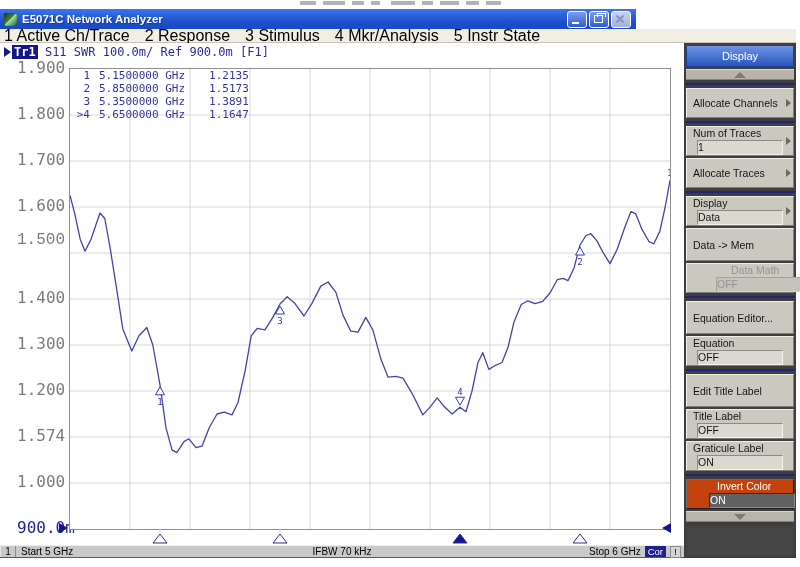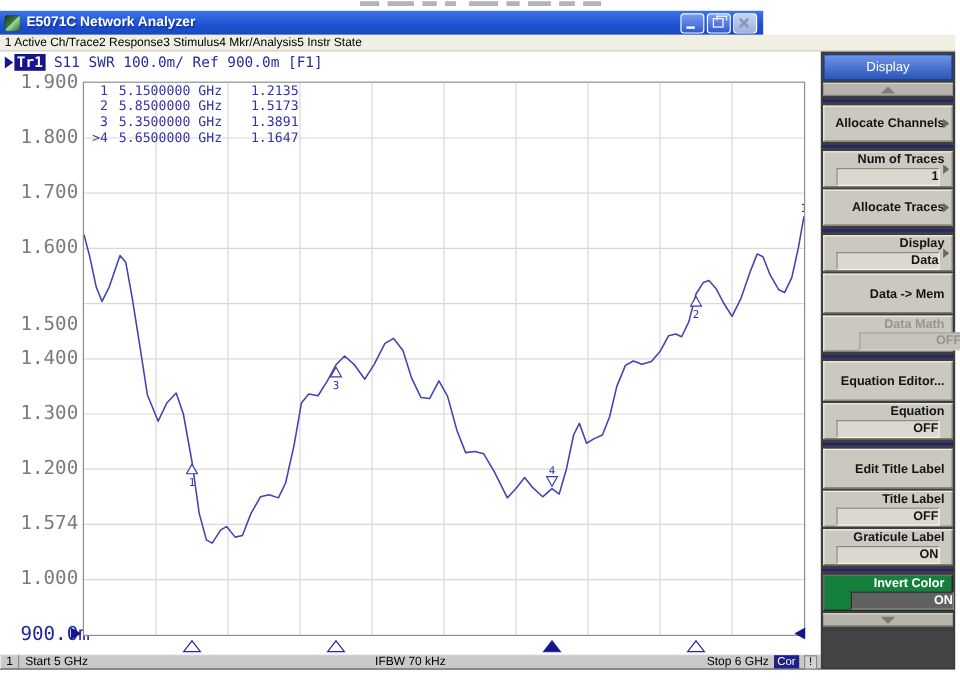--- a/index.html
+++ b/index.html
@@ -21,22 +21,22 @@
   .winbtn{width:18px;height:15px;border-radius:3px;border:1px solid #fff;
     background:linear-gradient(#7c9ef0,#2f5cd0);position:relative;}
   .winbtn.close{background:linear-gradient(#c9d4ef,#9fb0da);}
   .glyph-min{position:absolute;left:4px;bottom:3px;width:7px;height:2px;background:#fff;}
   .glyph-rest{position:absolute;left:4px;top:3px;width:7px;height:6px;border:1px solid #fff;background:transparent;}
   .glyph-rest:before{content:"";position:absolute;left:2px;top:-3px;width:7px;height:3px;border:1px solid #fff;border-bottom:none;}
   .glyph-x1,.glyph-x2{position:absolute;left:3px;top:6px;width:10px;height:2px;background:#8495c2;}
   .glyph-x1{transform:rotate(45deg);} .glyph-x2{transform:rotate(-45deg);}
 
   .menubar{position:absolute;left:0;top:20px;width:796px;height:14px;background:#f1efe3;
-    border-bottom:1px solid #c8c5b8;display:flex;align-items:center;
-    font-size:10px;color:#000;padding-left:4px;box-sizing:border-box;}
+    border-bottom:1px solid #c8c5b8;display:flex;align-items:center;gap:15px;
+    font-size:16px;color:#000;padding-left:4px;box-sizing:border-box;}
 
   .body{position:absolute;left:0;top:34px;width:704px;height:515px;}
   .main{position:absolute;left:0;top:0;width:684px;height:515px;background:#fff;}
 
   
   .traceline{position:absolute;left:4px;top:1px;height:15px;display:flex;align-items:center;
     font-family:"DejaVu Sans Mono",monospace;font-size:12px;color:#2a2aa0;white-space:pre;}
   .tr-arrow{width:0;height:0;border-top:5px solid transparent;border-bottom:5px solid transparent;
     border-left:7px solid #15158c;margin-right:1px;}
   .tr-chip{background:#15158c;color:#fff;padding:0 2px;font-weight:bold;}
@@ -77,29 +77,29 @@
   .skey,.skey-hdr,.sscroll{margin:0 2px 2px 2px;flex-shrink:0;}
   .skey-hdr{height:22px;background:linear-gradient(#6f94e6,#2a56bb);border:1px solid #1d3f92;
     color:#fff;font-size:11px;display:flex;align-items:center;justify-content:center;box-sizing:border-box;}
   .sscroll{height:11px;background:#b7b4ac;border-top:1px solid #d9d6ce;border-bottom:1px solid #85827a;
     display:flex;align-items:center;justify-content:center;box-sizing:border-box;}
   .tri-up{width:0;height:0;border-left:6px solid transparent;border-right:6px solid transparent;border-bottom:6px solid #7e7b73;}
   .tri-down{width:0;height:0;border-left:6px solid transparent;border-right:6px solid transparent;border-top:6px solid #7e7b73;}
   .sep{height:2px;background:#23237a;margin:1px 1px 3px 1px;flex-shrink:0;}
   .skey{position:relative;background:#cbc8c0;border:1px solid;border-color:#f2efe8 #7f7c74 #7f7c74 #f2efe8;
     color:#141414;font-size:10.5px;line-height:12px;display:flex;flex-direction:column;
-    align-items:center;justify-content:center;text-align:right;box-sizing:border-box;padding:1px 6px;font-weight:bold;}
+    align-items:center;justify-content:center;text-align:left;box-sizing:border-box;padding:1px 6px;}
   .skey .lbl{width:100%;}
   .skey .val{width:84px;height:13px;line-height:13px;margin-top:1px;background:#dbd8d0;
     border:1px solid;border-color:#8d8a82 #f5f2ea #f5f2ea #8d8a82;font-size:10.5px;}
   .skey .sub-arrow{position:absolute;right:2px;top:50%;margin-top:-4px;width:0;height:0;
     border-top:4px solid transparent;border-bottom:4px solid transparent;border-left:5px solid #6b6860;}
   .skey.disabled{color:#949494;padding-left:44px;}
   .skey.disabled .val{background:#c6c3bb;color:#949494;border-color:#a5a29a #d8d5cd #d8d5cd #a5a29a;}
-  .skey.active{background:#15803d;color:#fff;border-color:#6e6e6e #1f1f1f #1f1f1f #6e6e6e;padding-left:30px;}
+  .skey.active{background:#c2410c;color:#fff;border-color:#6e6e6e #1f1f1f #1f1f1f #6e6e6e;padding-left:30px;}
   .skey.active .val{background:#616161;color:#fff;border-color:#2c2c2c #8a8a8a #8a8a8a #2c2c2c;}
   .sfiller{flex-grow:1;background:#444;margin:2px 2px 2px 2px;}
 </style>
 </head>
 <body>
 
 <div id="screen">
 
   <div id="artifact">
     <i style="width:16px"></i><i style="width:22px"></i><i style="width:12px"></i><i style="width:9px"></i>
@@ -138,21 +138,21 @@
 
         <div class="traceline">
           <span class="tr-arrow"></span><span class="tr-chip">Tr1</span><span> S11 SWR 100.0m/ Ref 900.0m [F1]</span>
         </div>
 
         <div id="yaxis">
             <div class="ylabel" style="left: 17px; top: 18px;">1.900</div>
             <div class="ylabel" style="left: 17px; top: 64px;">1.800</div>
             <div class="ylabel" style="left: 17px; top: 110px;">1.700</div>
             <div class="ylabel" style="left: 17px; top: 156px;">1.600</div>
-            <div class="ylabel" style="left: 17px; top: 220px;">1.500</div>
+            <div class="ylabel" style="left: 17px; top: 191px; font-family: Liberation Mono, monospace;">1.500</div>
             <div class="ylabel" style="left: 17px; top: 248px;">1.400</div>
             <div class="ylabel" style="left: 17px; top: 294px;">1.300</div>
             <div class="ylabel" style="left: 17px; top: 340px;">1.200</div>
             <div class="ylabel" style="left: 17px; top: 386px;">1.574</div>
             <div class="ylabel" style="left: 17px; top: 432px;">1.000</div>
             <div class="ylabel ref" style="left: 17px; top: 478px;">900.0m</div>
           </div>
 
         <div class="plot">
           <svg id="plot-svg" width="600" height="460">

